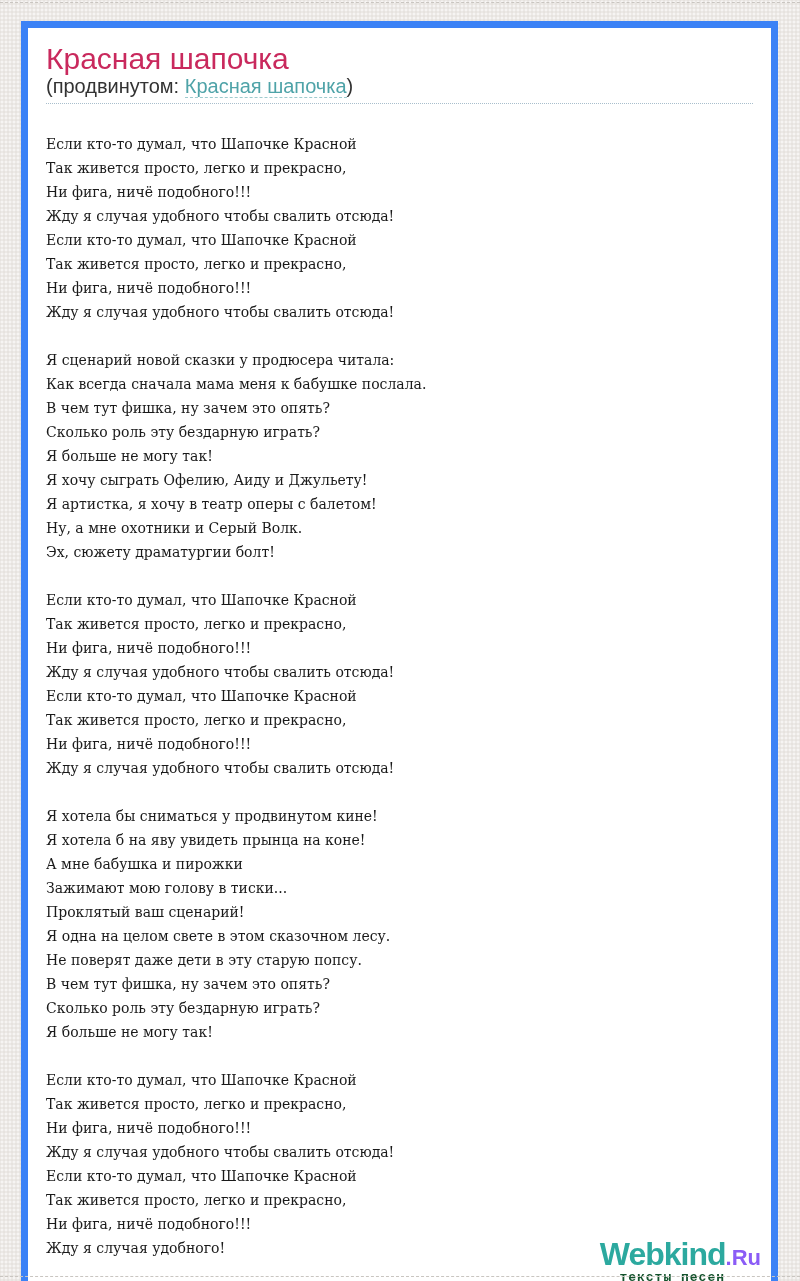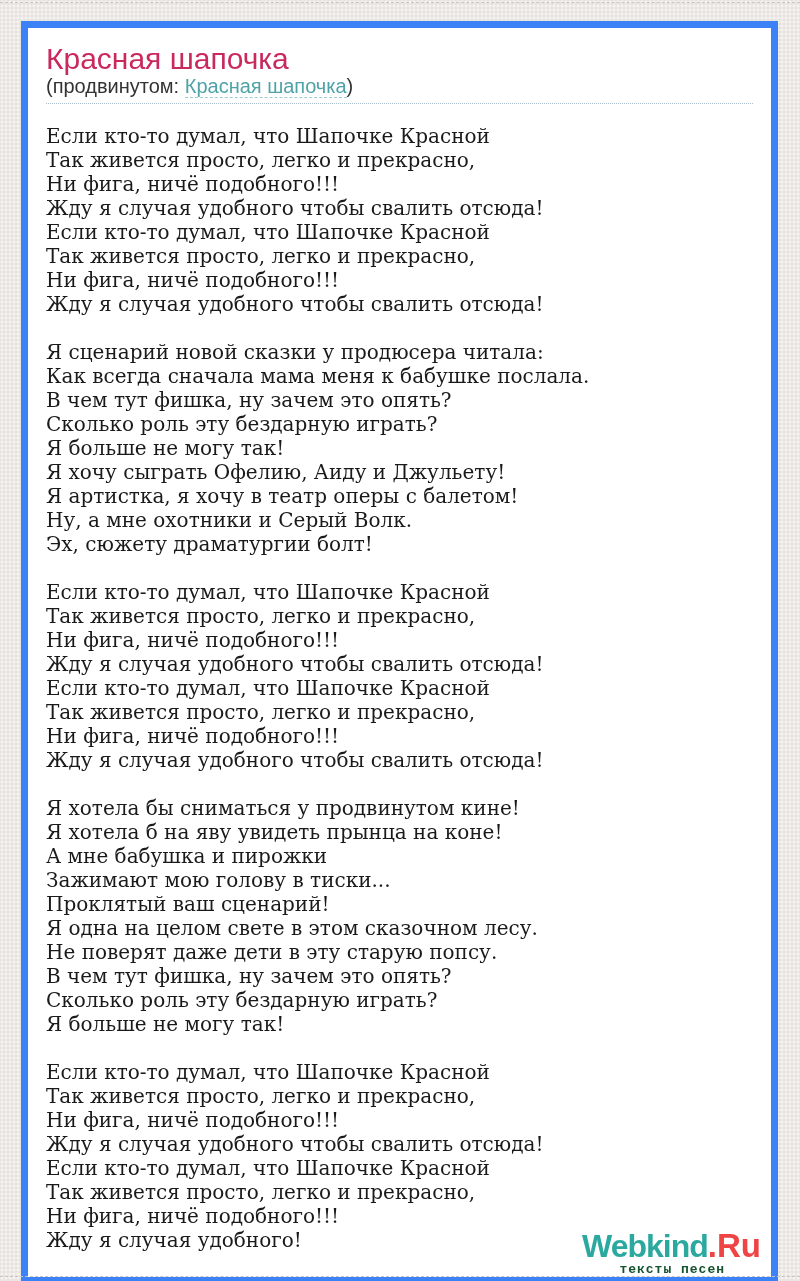--- a/index.html
+++ b/index.html
@@ -58,23 +58,23 @@
     border-bottom: 1px dashed #9FCBCE;
     cursor: pointer;
   }
   .header-sep {
     border-bottom: 1px dotted #A8BECC;
     height: 0;
     margin-top: 2px;
   }
 
   .lyrics {
-    margin-top: 20px;
+    margin-top: 28px;
     font-family: "DejaVu Serif", "Liberation Serif", serif;
-    font-size: 20px;
+    font-size: 14px;
     line-height: 24px;
     color: #1A1A1A;
   }
   .stanza {
     margin: 0 0 24px 0;
     white-space: pre-line;
   }
   .stanza:last-child { margin-bottom: 0; }
 
   .logo {
@@ -89,22 +89,22 @@
     font-family: "Liberation Sans", sans-serif;
     font-weight: bold;
     font-size: 32px;
     letter-spacing: -1px;
     color: #2CA99F;
     margin-top: 19px;
   }
   .logo-suffix {
     font-family: "Liberation Sans", sans-serif;
     font-weight: bold;
-    font-size: 33px;
-    color: #ef4444;
+    font-size: 22px;
+    color: #8b5cf6;
     margin-top: 8px;
   }
   .logo-tagline {
     font-family: Liberation Mono, monospace;
     font-weight: bold;
     font-size: 13px;
     letter-spacing: 1px;
     color: #14532d;
     margin-top: 1px;
     padding-right: 36px;

